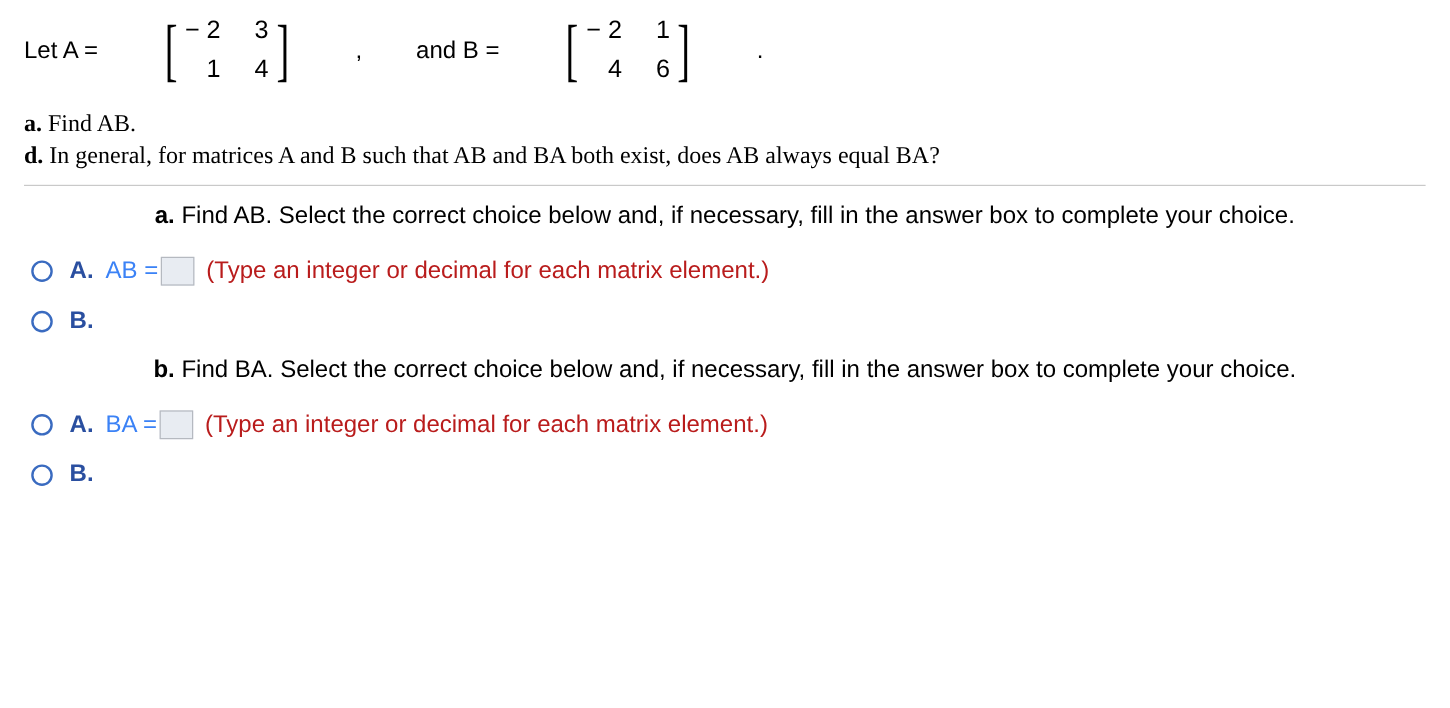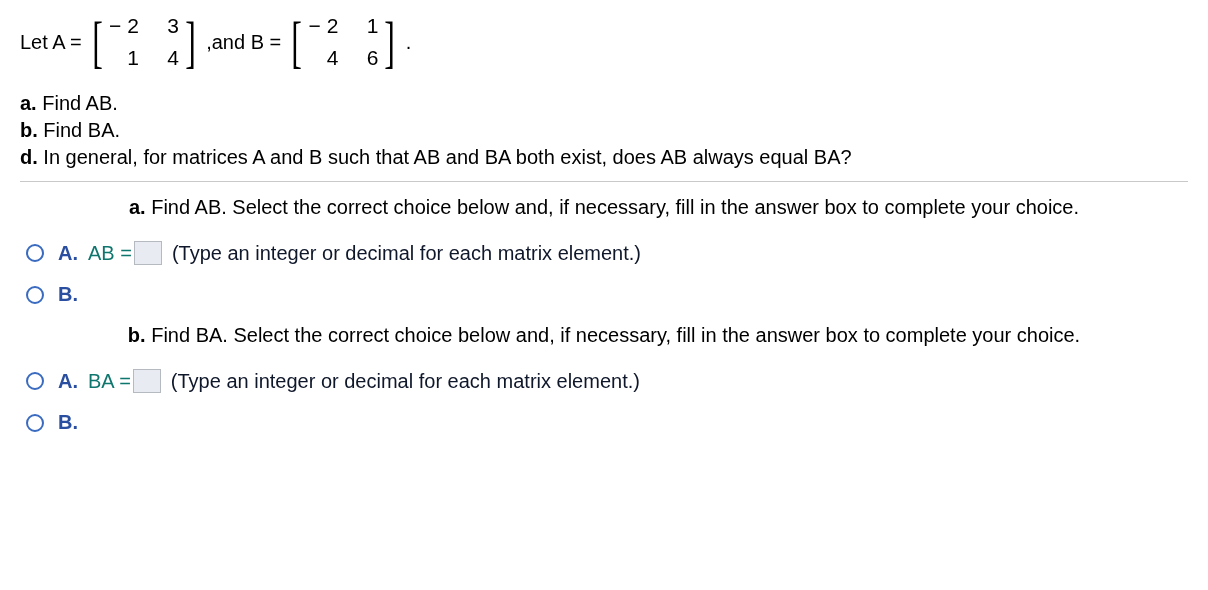--- a/index.html
+++ b/index.html
@@ -8,20 +8,21 @@
       font-size: 20px;
       color: #000;
       padding: 10px 20px;
       width: 1208px;
     }
     .problem-header {
       display: flex;
       align-items: center;
       flex-wrap: wrap;
       margin-bottom: 18px;
+      gap: 45px;
     }
     .matrix-wrap {
       display: inline-flex;
       align-items: center;
       margin: 0 6px;
     }
     .bracket {
       font-size: 58px;
       font-weight: 300;
       line-height: 0.85;
@@ -37,20 +38,21 @@
       text-align: right;
       font-size: 21px;
       padding: 4px 2px;
     }
     .matrix-grid span { min-width: 26px; }
     .question-list {
       margin-bottom: 12px;
     }
     .question-list .row {
       margin-bottom: 4px;
+      font-family: Liberation Serif, serif;
     }
     .question-list .lbl {
       font-weight: bold;
     }
     .divider {
       border: none;
       border-top: 1px solid #c9c9c9;
       margin: 6px 0 14px 0;
     }
     .task-prompt {
@@ -71,23 +73,23 @@
       margin-right: 14px;
       flex-shrink: 0;
       cursor: pointer;
     }
     .choice-label {
       font-weight: bold;
       color: #2a4fa0;
       margin-right: 10px;
       min-width: 20px;
     }
-    .choice-text-black { color: #0f766e; }
+    .choice-text-black { color: #3b82f6; }
     .hint {
-      color: #0f172a;
+      color: #b91c1c;
       margin-left: 8px;
     }
     .answer-box {
       display: inline-block;
       width: 28px;
       height: 24px;
       background: #e8ecf2;
       border: 1px solid #b5b9c0;
       vertical-align: middle;
       margin: 0 2px;
@@ -123,23 +125,20 @@
     <span class="bracket">]</span>
   </span>
   <span>.</span>
 </div>
 
 <div class="question-list">
   <div class="row">
     <span class="lbl">a.</span><span> Find AB.</span>
   </div>
   <div class="row">
-    <span class="lbl">b.</span><span> Find BA.</span>
-  </div>
-  <div class="row">
     <span class="lbl">d.</span><span> In general, for matrices A and B such that AB and BA both exist, does AB always equal BA?</span>
   </div>
 </div>
 
 <hr class="divider">
 
 <div class="task-prompt">
   <span class="lbl">a.</span><span> Find AB. Select the correct choice below and, if necessary, fill in the answer box to complete your choice.</span>
 </div>
 

